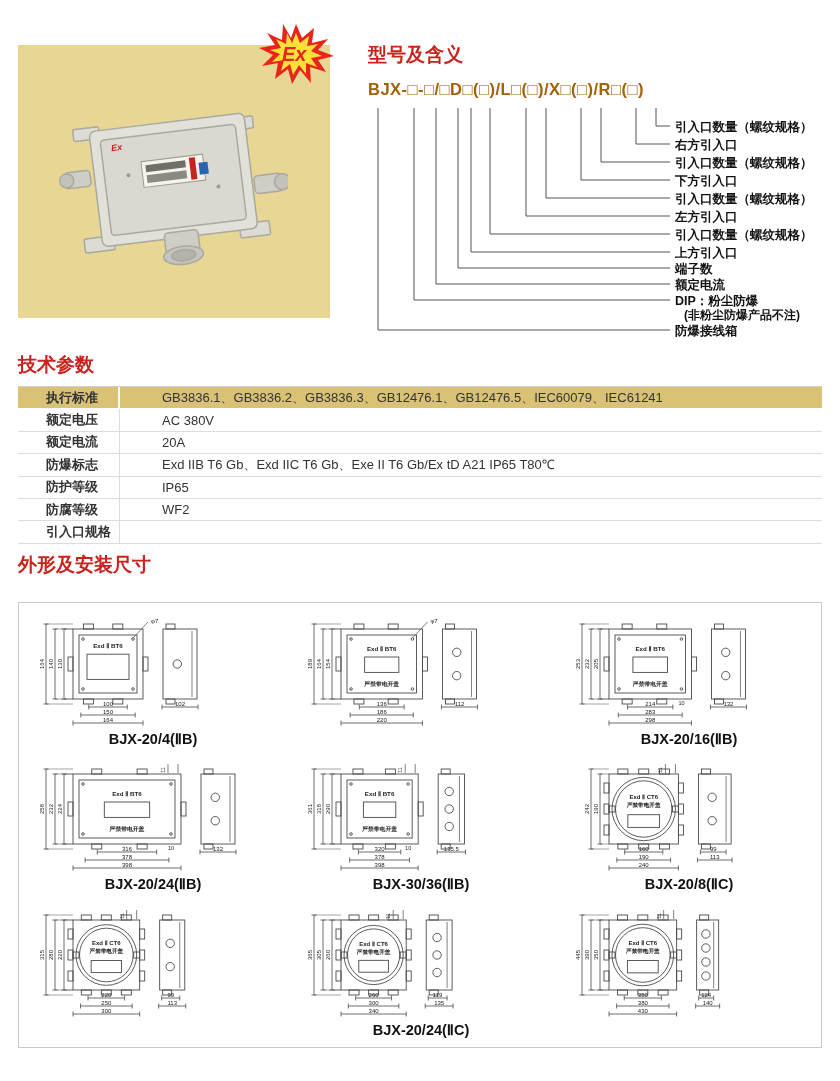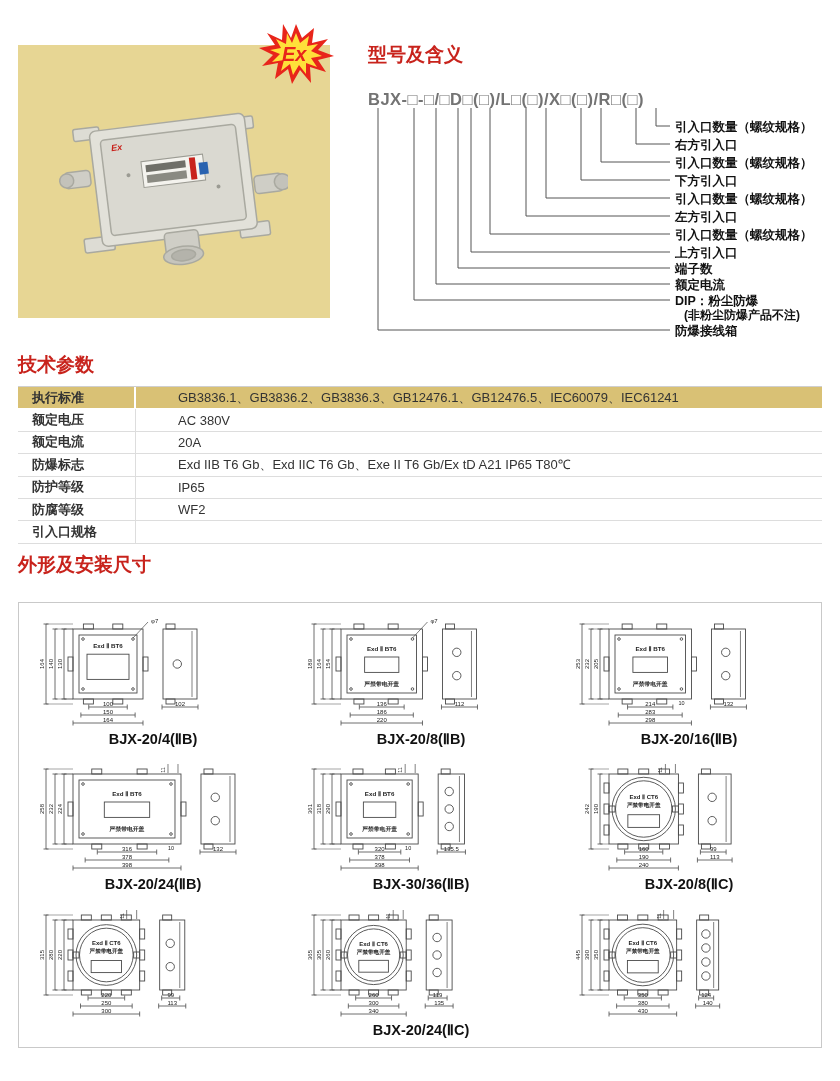--- a/index.html
+++ b/index.html
@@ -8,29 +8,29 @@
   .page { position:relative; width:840px; height:1081px; background:#fff; overflow:hidden; }
 
   
   .photo-panel { position:absolute; left:18px; top:45px; width:312px; height:273px; background:#e7d694; }
   .photo-panel svg { position:absolute; left:40px; top:55px; }
   .ex-star { position:absolute; left:250px; top:22px; width:92px; height:64px; }
 
   
   .model-section { position:absolute; left:368px; top:42px; width:462px; height:300px; }
   .section-title { font-size:19px; font-weight:bold; color:#c8231c; }
-  .model-string { margin-top:22px; font-size:16.5px; font-weight:bold; color:#737373; letter-spacing:.5px; }
+  .model-string { margin-top:12px; font-size:16.5px; font-weight:bold; color:#a16207; letter-spacing:.5px; }
   .model-tree { position:absolute; left:0; top:66px; width:462px; height:250px; }
 
   
   .params-section { position:absolute; left:18px; top:352px; width:804px; }
   .params-table { margin-top:8px; width:804px; border-top:1px solid #cfcfcf; }
   .p-row { display:flex; height:22.4px; align-items:center; border-bottom:1px solid #ddd; }
   .p-row.hl { background:#d9c175; border-bottom:1px solid #fff; }
-  .p-label { width:118px; padding-left:14px; font-weight:bold; font-size:13px; color:#333;
+  .p-label { width:102px; padding-left:28px; font-weight:bold; font-size:13px; color:#333;
              align-self:stretch; display:flex; align-items:center; border-right:1px solid #ddd; }
   .p-row.hl .p-label { border-right:2px solid #fff; }
   .p-value { flex:1; padding-left:42px; font-size:13px; color:#333; }
 
   
   .dims-section { position:absolute; left:18px; top:552px; width:804px; }
   .dims-panel { margin-top:24px; width:804px; height:446px; border:1px solid #c9c9c9;
                 display:grid; grid-template-columns:repeat(3,1fr); grid-template-rows:repeat(3,1fr);
                 padding:4px 0; }
   .draw-cell { position:relative; width:268px; height:145px; }
@@ -268,21 +268,20 @@
             <line x1="178.48148148148147" y1="22" x2="178.48148148148147" y2="88" stroke="#4a4a4a" stroke-width="0.7"></line>
             <rect x="152.48148148148147" y="15" width="9" height="5" fill="none" stroke="#4a4a4a" stroke-width="0.9"></rect>
             <rect x="152.48148148148147" y="90" width="9" height="5" fill="none" stroke="#4a4a4a" stroke-width="0.9"></rect>
             <circle cx="163.76148148148147" cy="43.33333333333333" r="4.2" fill="none" stroke="#4a4a4a" stroke-width="0.9"></circle>
             <circle cx="163.76148148148147" cy="66.66666666666666" r="4.2" fill="none" stroke="#4a4a4a" stroke-width="0.9"></circle>
             <line x1="148.48148148148147" y1="98" x2="184.48148148148147" y2="98" stroke="#4a4a4a" stroke-width="0.8"></line>
             <line x1="148.48148148148147" y1="95.5" x2="148.48148148148147" y2="100.5" stroke="#4a4a4a" stroke-width="0.8"></line>
             <line x1="184.48148148148147" y1="95.5" x2="184.48148148148147" y2="100.5" stroke="#4a4a4a" stroke-width="0.8"></line>
             <text x="166.48148148148147" y="96.5" font-size="6" text-anchor="middle" fill="#222">112</text>
           </svg>
-          <div class="draw-caption">BJX-20/8(ⅡB)</div>
         </div>
         <div class="draw-cell">
           <svg viewBox="0 0 256 122">
             <rect x="48" y="20" width="82.4505928853755" height="70" fill="none" stroke="#4a4a4a" stroke-width="0.9"></rect>
             <rect x="61.139130434782615" y="15" width="10" height="5" fill="none" stroke="#4a4a4a" stroke-width="0.9"></rect>
             <rect x="95.76837944664032" y="15" width="10" height="5" fill="none" stroke="#4a4a4a" stroke-width="0.9"></rect>
             <rect x="61.139130434782615" y="90" width="10" height="5" fill="none" stroke="#4a4a4a" stroke-width="0.9"></rect>
             <rect x="95.76837944664032" y="90" width="10" height="5" fill="none" stroke="#4a4a4a" stroke-width="0.9"></rect>
             <rect x="43" y="48" width="5" height="14" fill="none" stroke="#4a4a4a" stroke-width="0.9"></rect>
             <rect x="130.4505928853755" y="48" width="5" height="14" fill="none" stroke="#4a4a4a" stroke-width="0.9"></rect>

